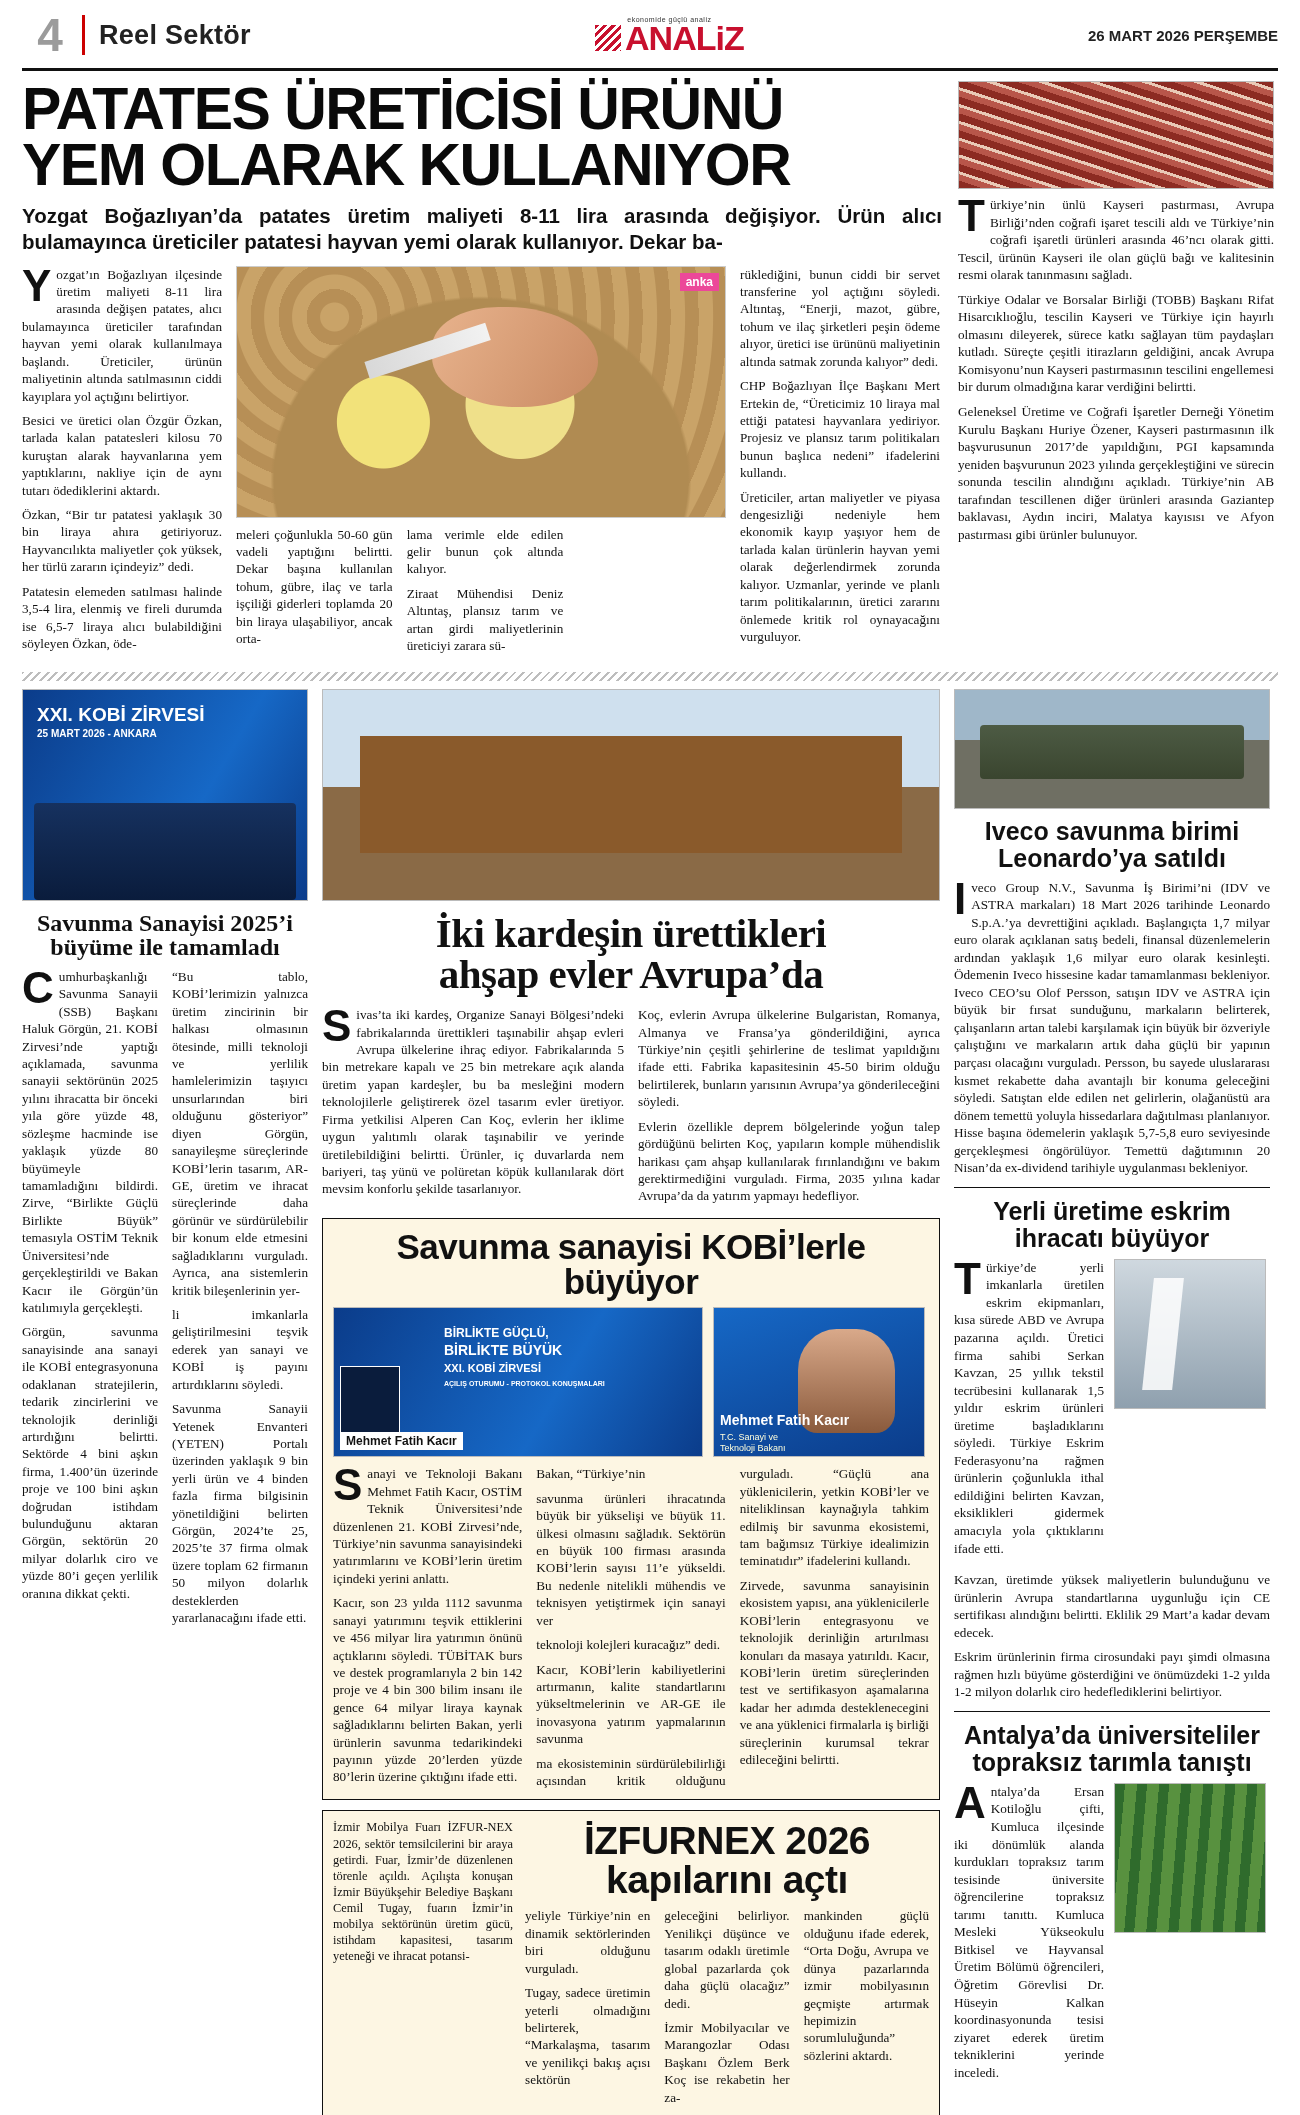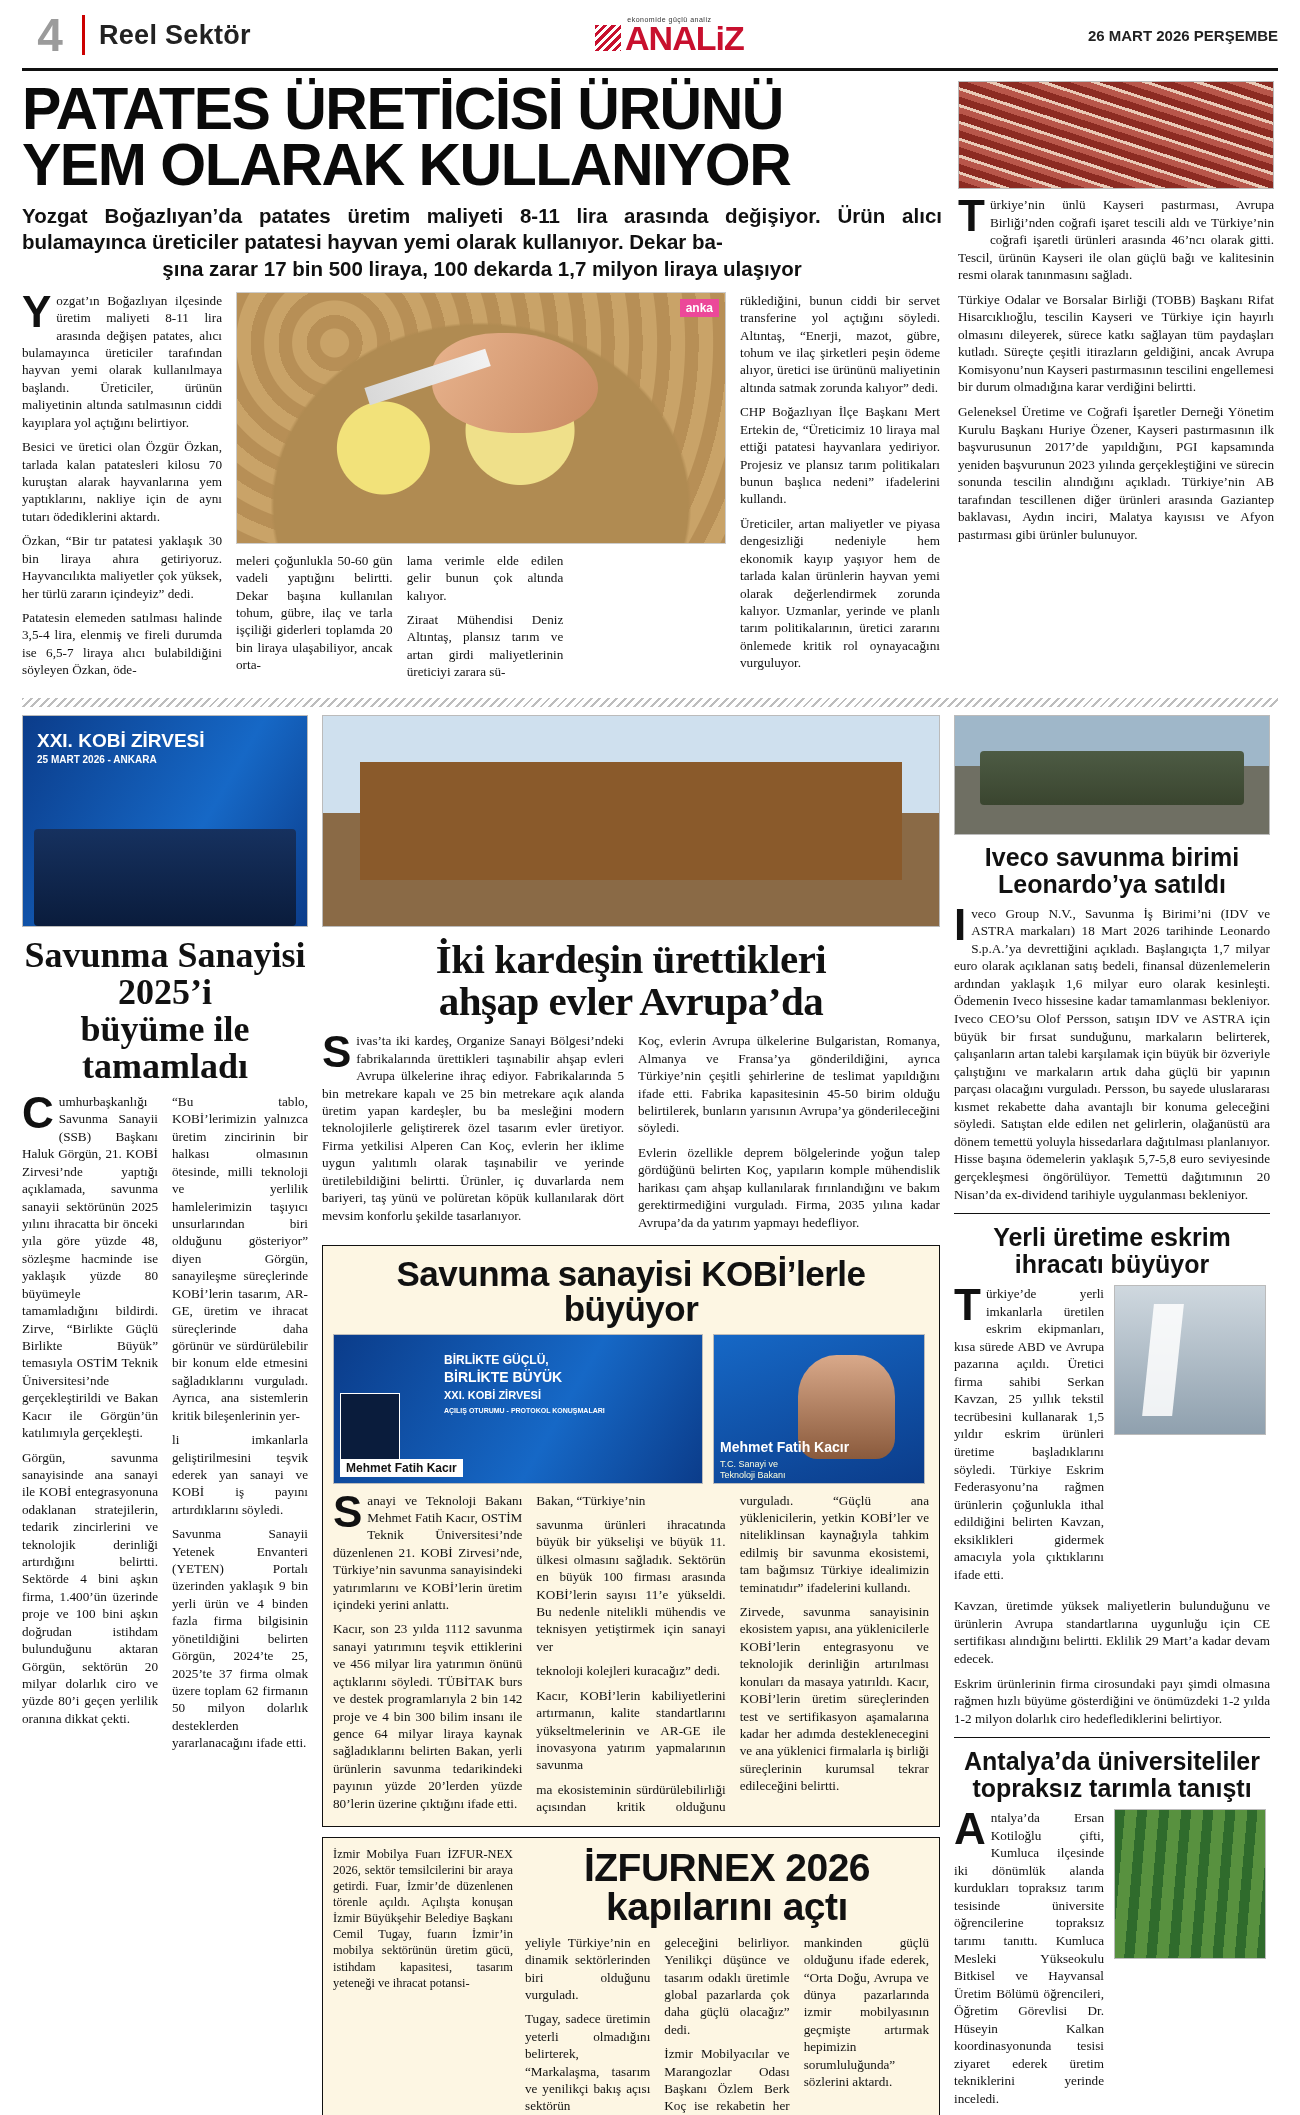--- a/index.html
+++ b/index.html
@@ -61,21 +61,21 @@
   .hr-thin { height:1px; background:#111; }
 
   
   .mid { display:flex; gap:14px; }
   .mid-left { width:286px; }
   .mid-center { width:618px; }
   .mid-right { width:316px; }
 
   .img-block { border:1px solid #bbb; overflow:hidden; position:relative; }
 
-  .title-serif { font-family:"Liberation Serif", serif; font-weight:bold; font-size:36px; line-height:1.03; text-align:center; margin:10px 0 8px; }
+  .title-serif { font-family:"Liberation Serif", serif; font-weight:bold; font-size:24px; line-height:1.03; text-align:center; margin:10px 0 8px; }
   .title-big { font-family:"Liberation Serif", serif; font-weight:bold; font-size:41px; line-height:1.02; text-align:center; margin:12px 0 10px; letter-spacing:-.5px; }
   .title-right { font-family:"Liberation Sans", sans-serif; font-weight:bold; font-size:25px; line-height:1.08; text-align:center; margin:9px 0 7px; }
 
   .two-col { column-count:2; column-gap:14px; font-size:13.2px; line-height:1.32; text-align:justify; }
   .three-col { column-count:3; column-gap:14px; font-size:13.2px; line-height:1.32; text-align:justify; }
 
   
   .kobi-box { border:1px solid #111; background:#fdf6e3; padding:8px 10px 10px; margin-top:10px; }
   .kobi-title { font-family:"Liberation Sans", sans-serif; font-weight:bold; font-size:35px; text-align:center; line-height:1; margin:2px 0 8px; letter-spacing:-.5px; }
 
@@ -139,21 +139,20 @@
   <div class="rule-thick"></div>
 
   <div class="top-area">
     <div class="top-left">
       <div class="headline">
         <div>PATATES ÜRETİCİSİ ÜRÜNÜ</div>
         <div>YEM OLARAK KULLANIYOR</div>
       </div>
       <div class="subhead">
         <span>Yozgat Boğazlıyan’da patates üretim maliyeti 8-11 lira arasında değişiyor. Ürün alıcı bulamayınca üreticiler patatesi hayvan yemi olarak kullanıyor. Dekar ba-</span>
-        <span class="last">şına zarar 17 bin 500 liraya, 100 dekarda 1,7 milyon liraya ulaşıyor</span>
       </div>
 
       <div class="cols3">
         <div class="col c1">
           <p class="a"><span class="drop">Y</span><span>ozgat’ın Boğazlıyan ilçesinde üretim maliyeti 8-11 lira arasında değişen patates, alıcı bulamayınca üreticiler tarafından hayvan yemi olarak kullanılmaya başlandı. Üreticiler, ürünün maliyetinin altında satılmasının ciddi kayıplara yol açtığını belirtiyor.</span></p>
           <p class="a">Besici ve üretici olan Özgür Özkan, tarlada kalan patatesleri kilosu 70 kuruştan alarak hayvanlarına yem yaptıklarını, nakliye için de aynı tutarı ödediklerini aktardı.</p>
           <p class="a">Özkan, “Bir tır patatesi yaklaşık 30 bin liraya ahıra getiriyoruz. Hayvancılıkta maliyetler çok yüksek, her türlü zararın içindeyiz” dedi.</p>
           <p class="a">Patatesin elemeden satılması halinde 3,5-4 lira, elenmiş ve fireli durumda ise 6,5-7 liraya alıcı bulabildiğini söyleyen Özkan, öde-</p>
         </div>
         <div style="width:490px">

